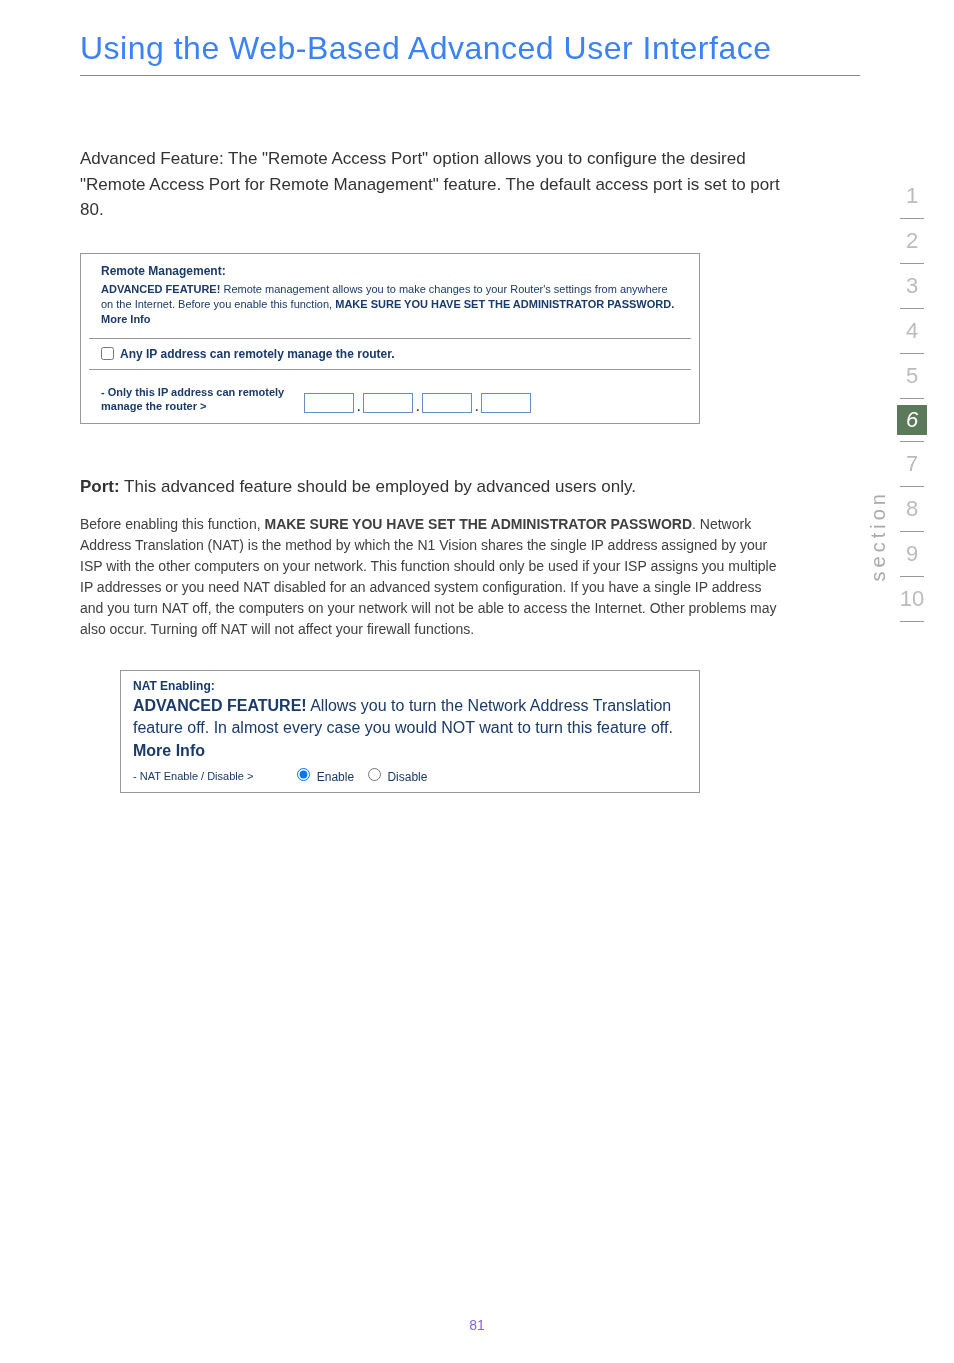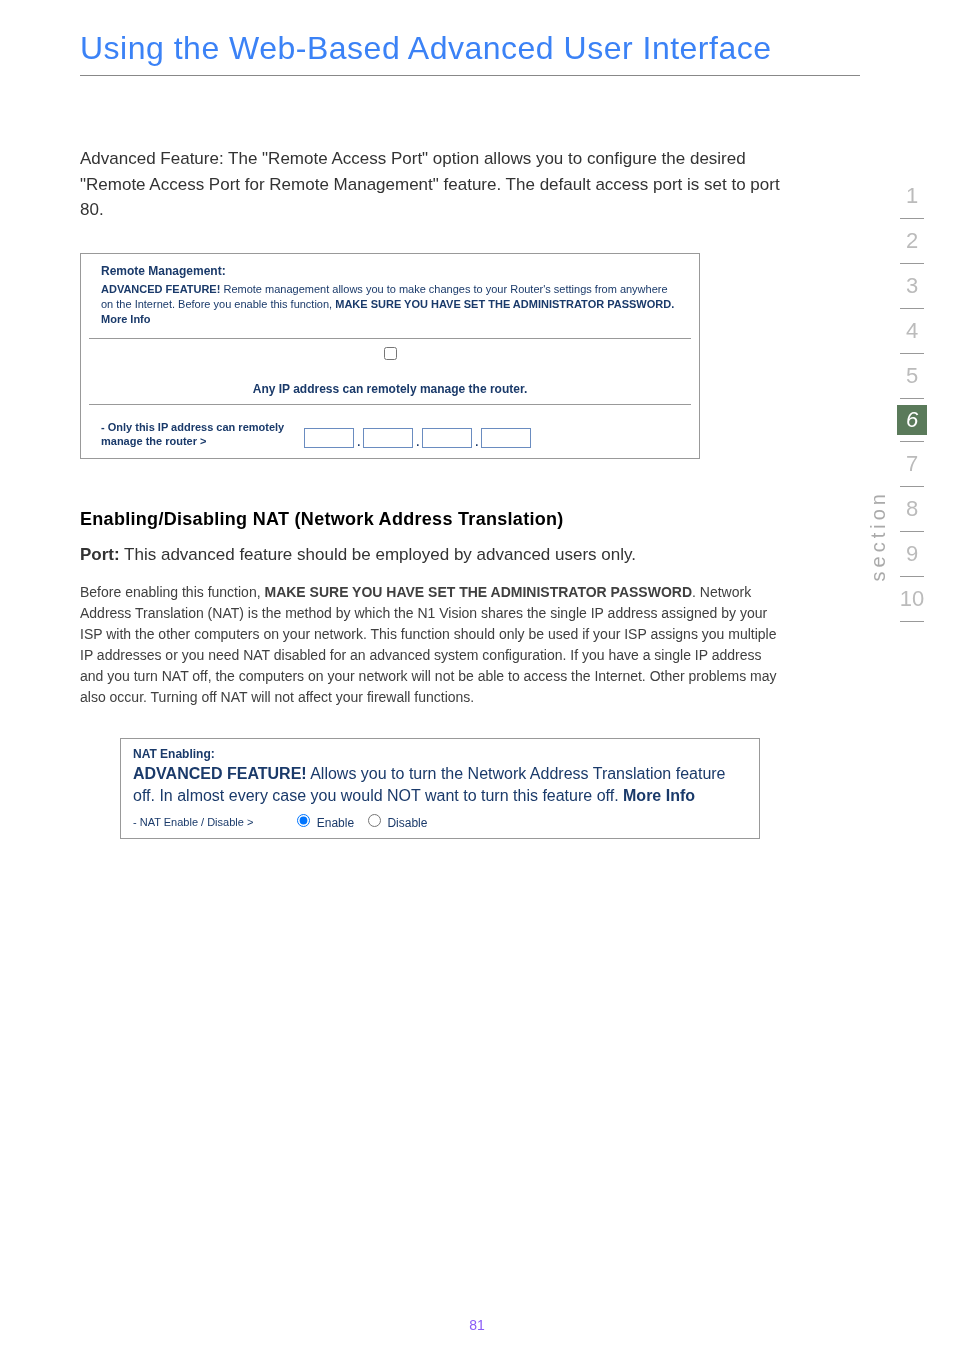--- a/index.html
+++ b/index.html
@@ -65,22 +65,21 @@
     .panel-divider {
       border-top: 1px solid #999;
       margin: 8px -12px;
     }
     .checkbox-row {
       font-size: 12px;
       font-weight: bold;
       margin: 6px 0;
       display: flex;
       align-items: center;
-      gap: 22px;
-      flex-direction: column;
+      gap: 6px;
     }
     .checkbox-row input[type="checkbox"] {
       width: 13px;
       height: 13px;
     }
     .ip-row {
       display: flex;
       align-items: flex-end;
       gap: 20px;
       font-size: 11px;
@@ -131,21 +130,21 @@
     }
     .body-block .bold {
       font-weight: bold;
     }
     .panel2 {
       border: 1px solid #999;
       padding: 8px 12px;
       font-size: 11px;
       color: #1a3a6a;
       font-family: Verdana, Arial, sans-serif;
-      width: 640px;
+      width: 580px;
       margin-left: 40px;
     }
     .panel2 .p2-title {
       font-weight: bold;
       font-size: 12px;
       margin-bottom: 2px;
     }
     .panel2 .p2-text {
       font-size: 16px;
       line-height: 1.4;
@@ -246,21 +245,20 @@
           <span class="ip-dot">.</span>
         <input type="text" style="">
           <span class="ip-dot">.</span>
         <input type="text" style="">
           <span class="ip-dot">.</span>
         <input type="text" style="">
       </div>
     </div>
   </div>
 
-  <h2 class="section-heading">Enabling/Disabling NAT (Network Address Translation)</h2>
 
   <p class="note-line">
     <span class="bold">Port:</span><span> This advanced feature should be employed by advanced users only.</span>
   </p>
 
   <p class="body-block">
     <span>Before enabling this function, </span><span class="bold">MAKE SURE YOU HAVE SET THE ADMINISTRATOR PASSWORD</span><span>. Network Address Translation (NAT) is the method by which the N1 Vision shares the single IP address assigned by your ISP with the other computers on your network. This function should only be used if your ISP assigns you multiple IP addresses or you need NAT disabled for an advanced system configuration. If you have a single IP address and you turn NAT off, the computers on your network will not be able to access the Internet. Other problems may also occur. Turning off NAT will not affect your firewall functions.</span>
   </p>
 
   <div class="panel2">

